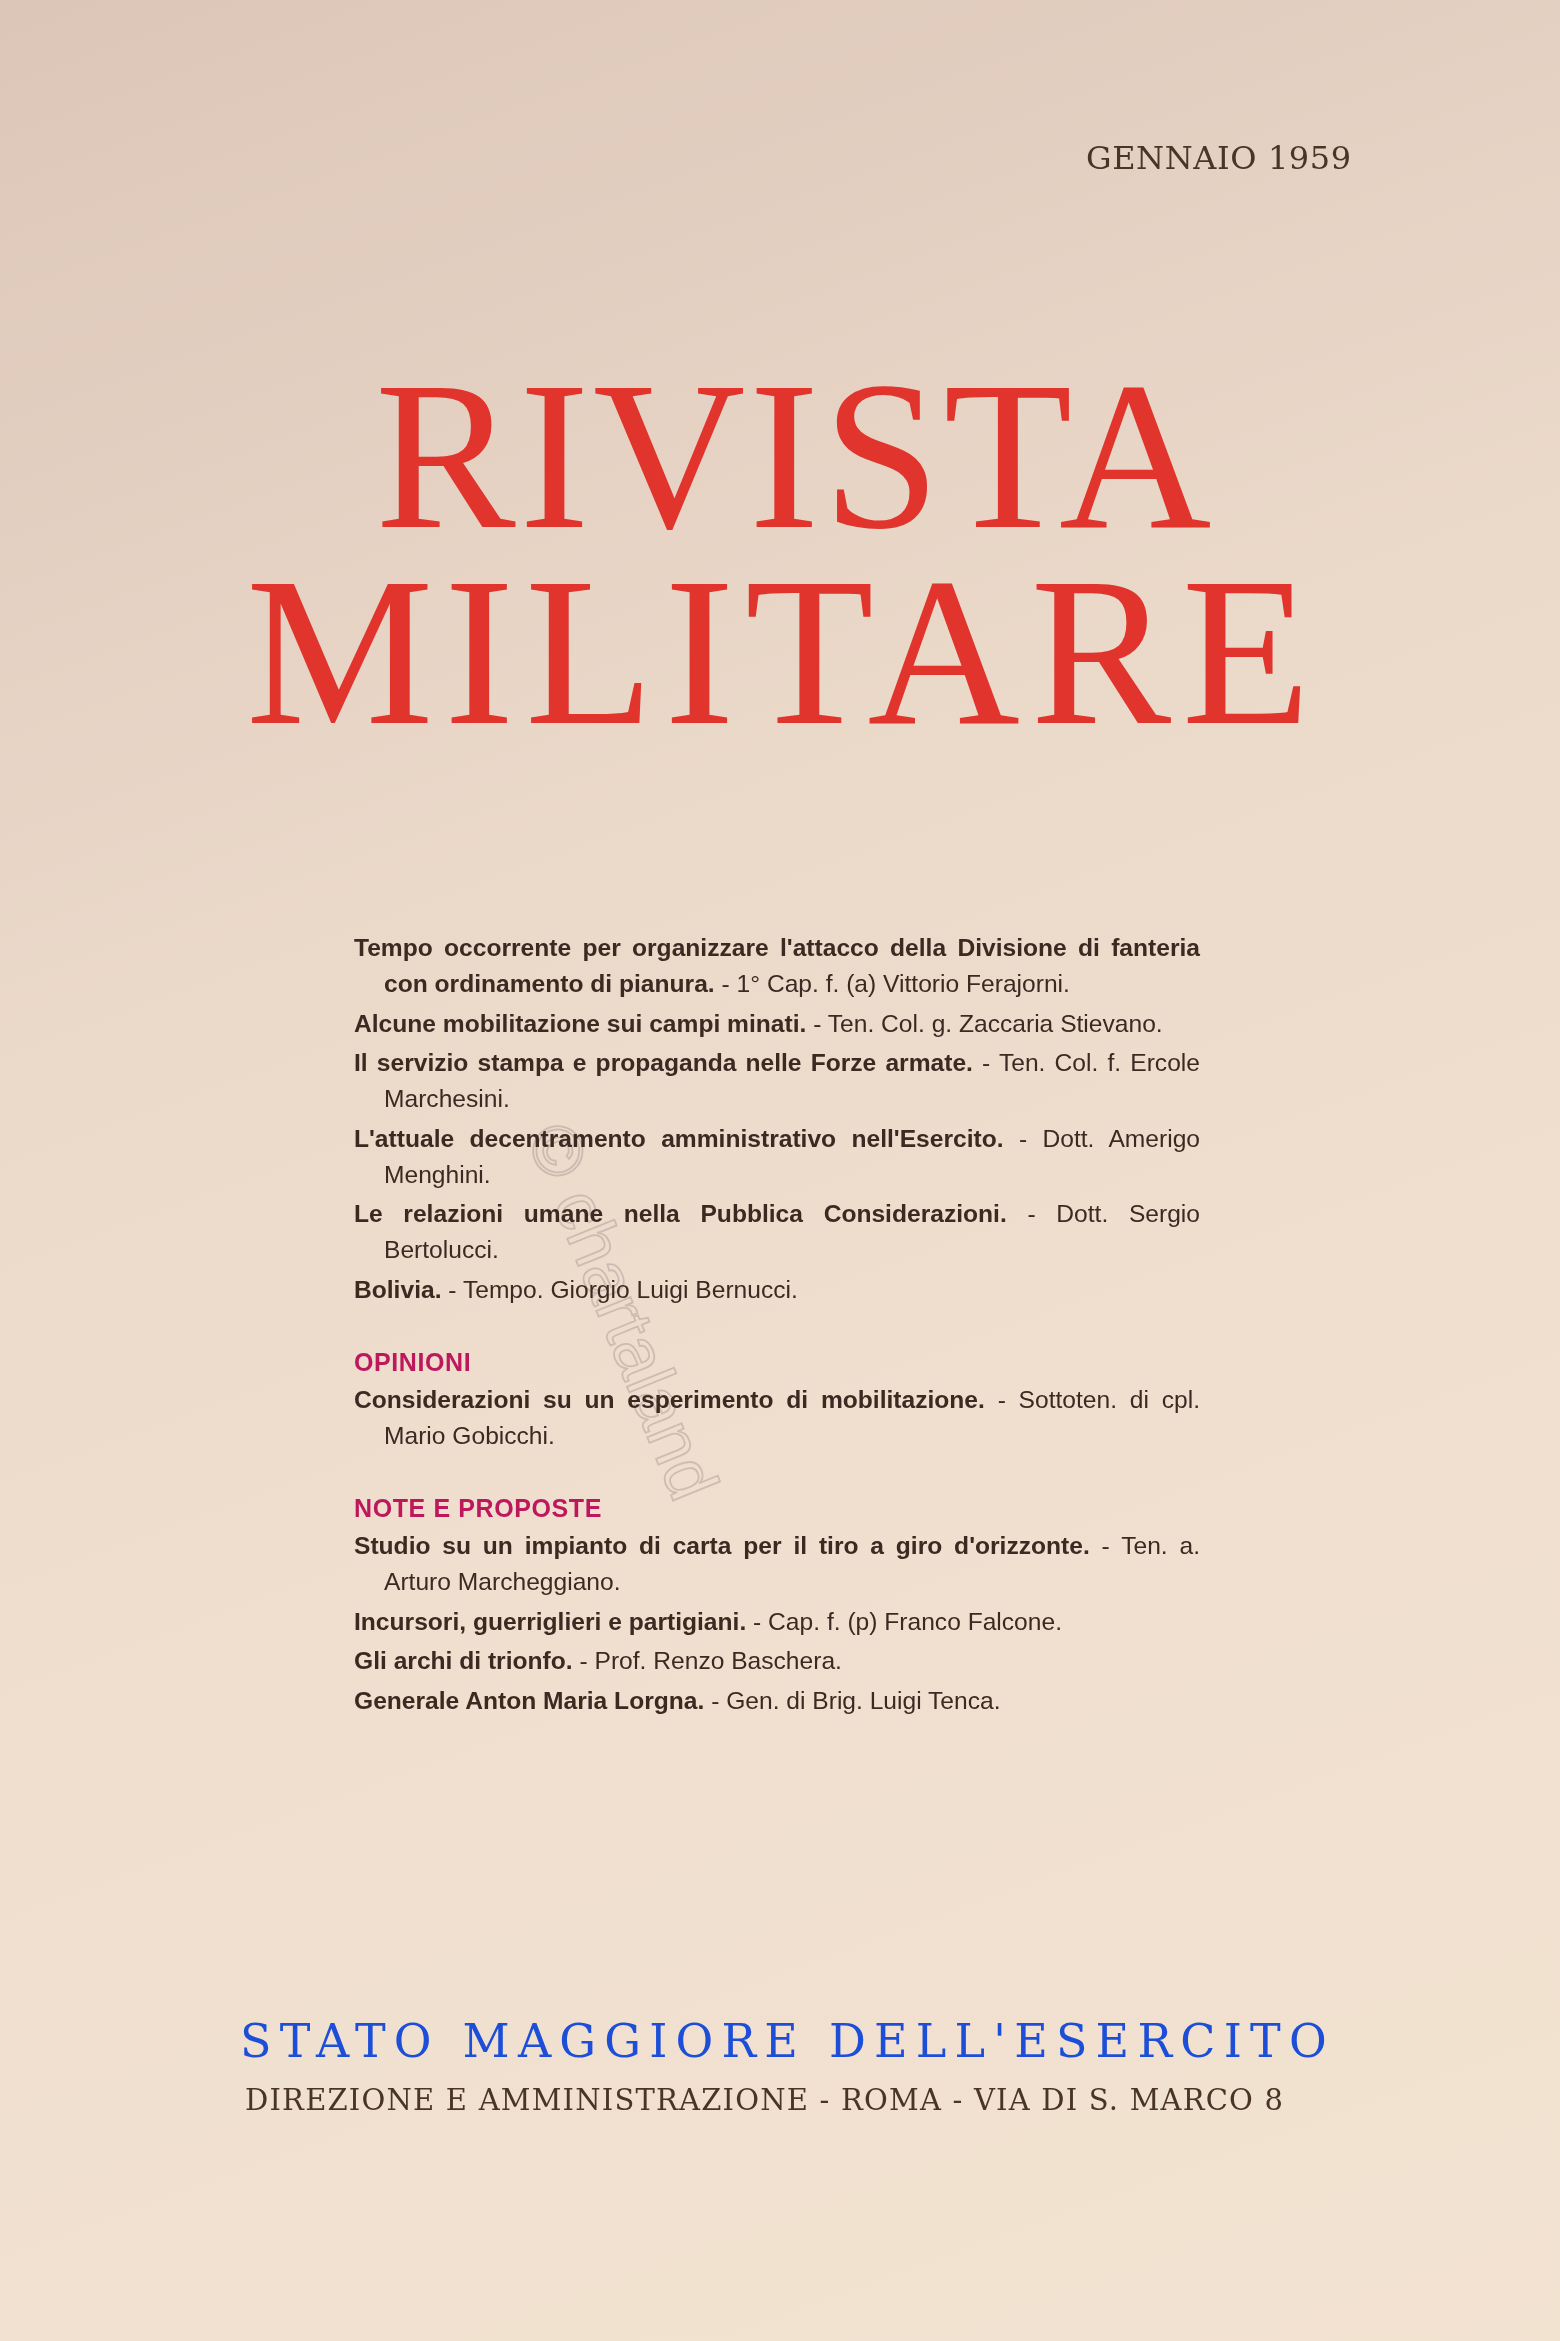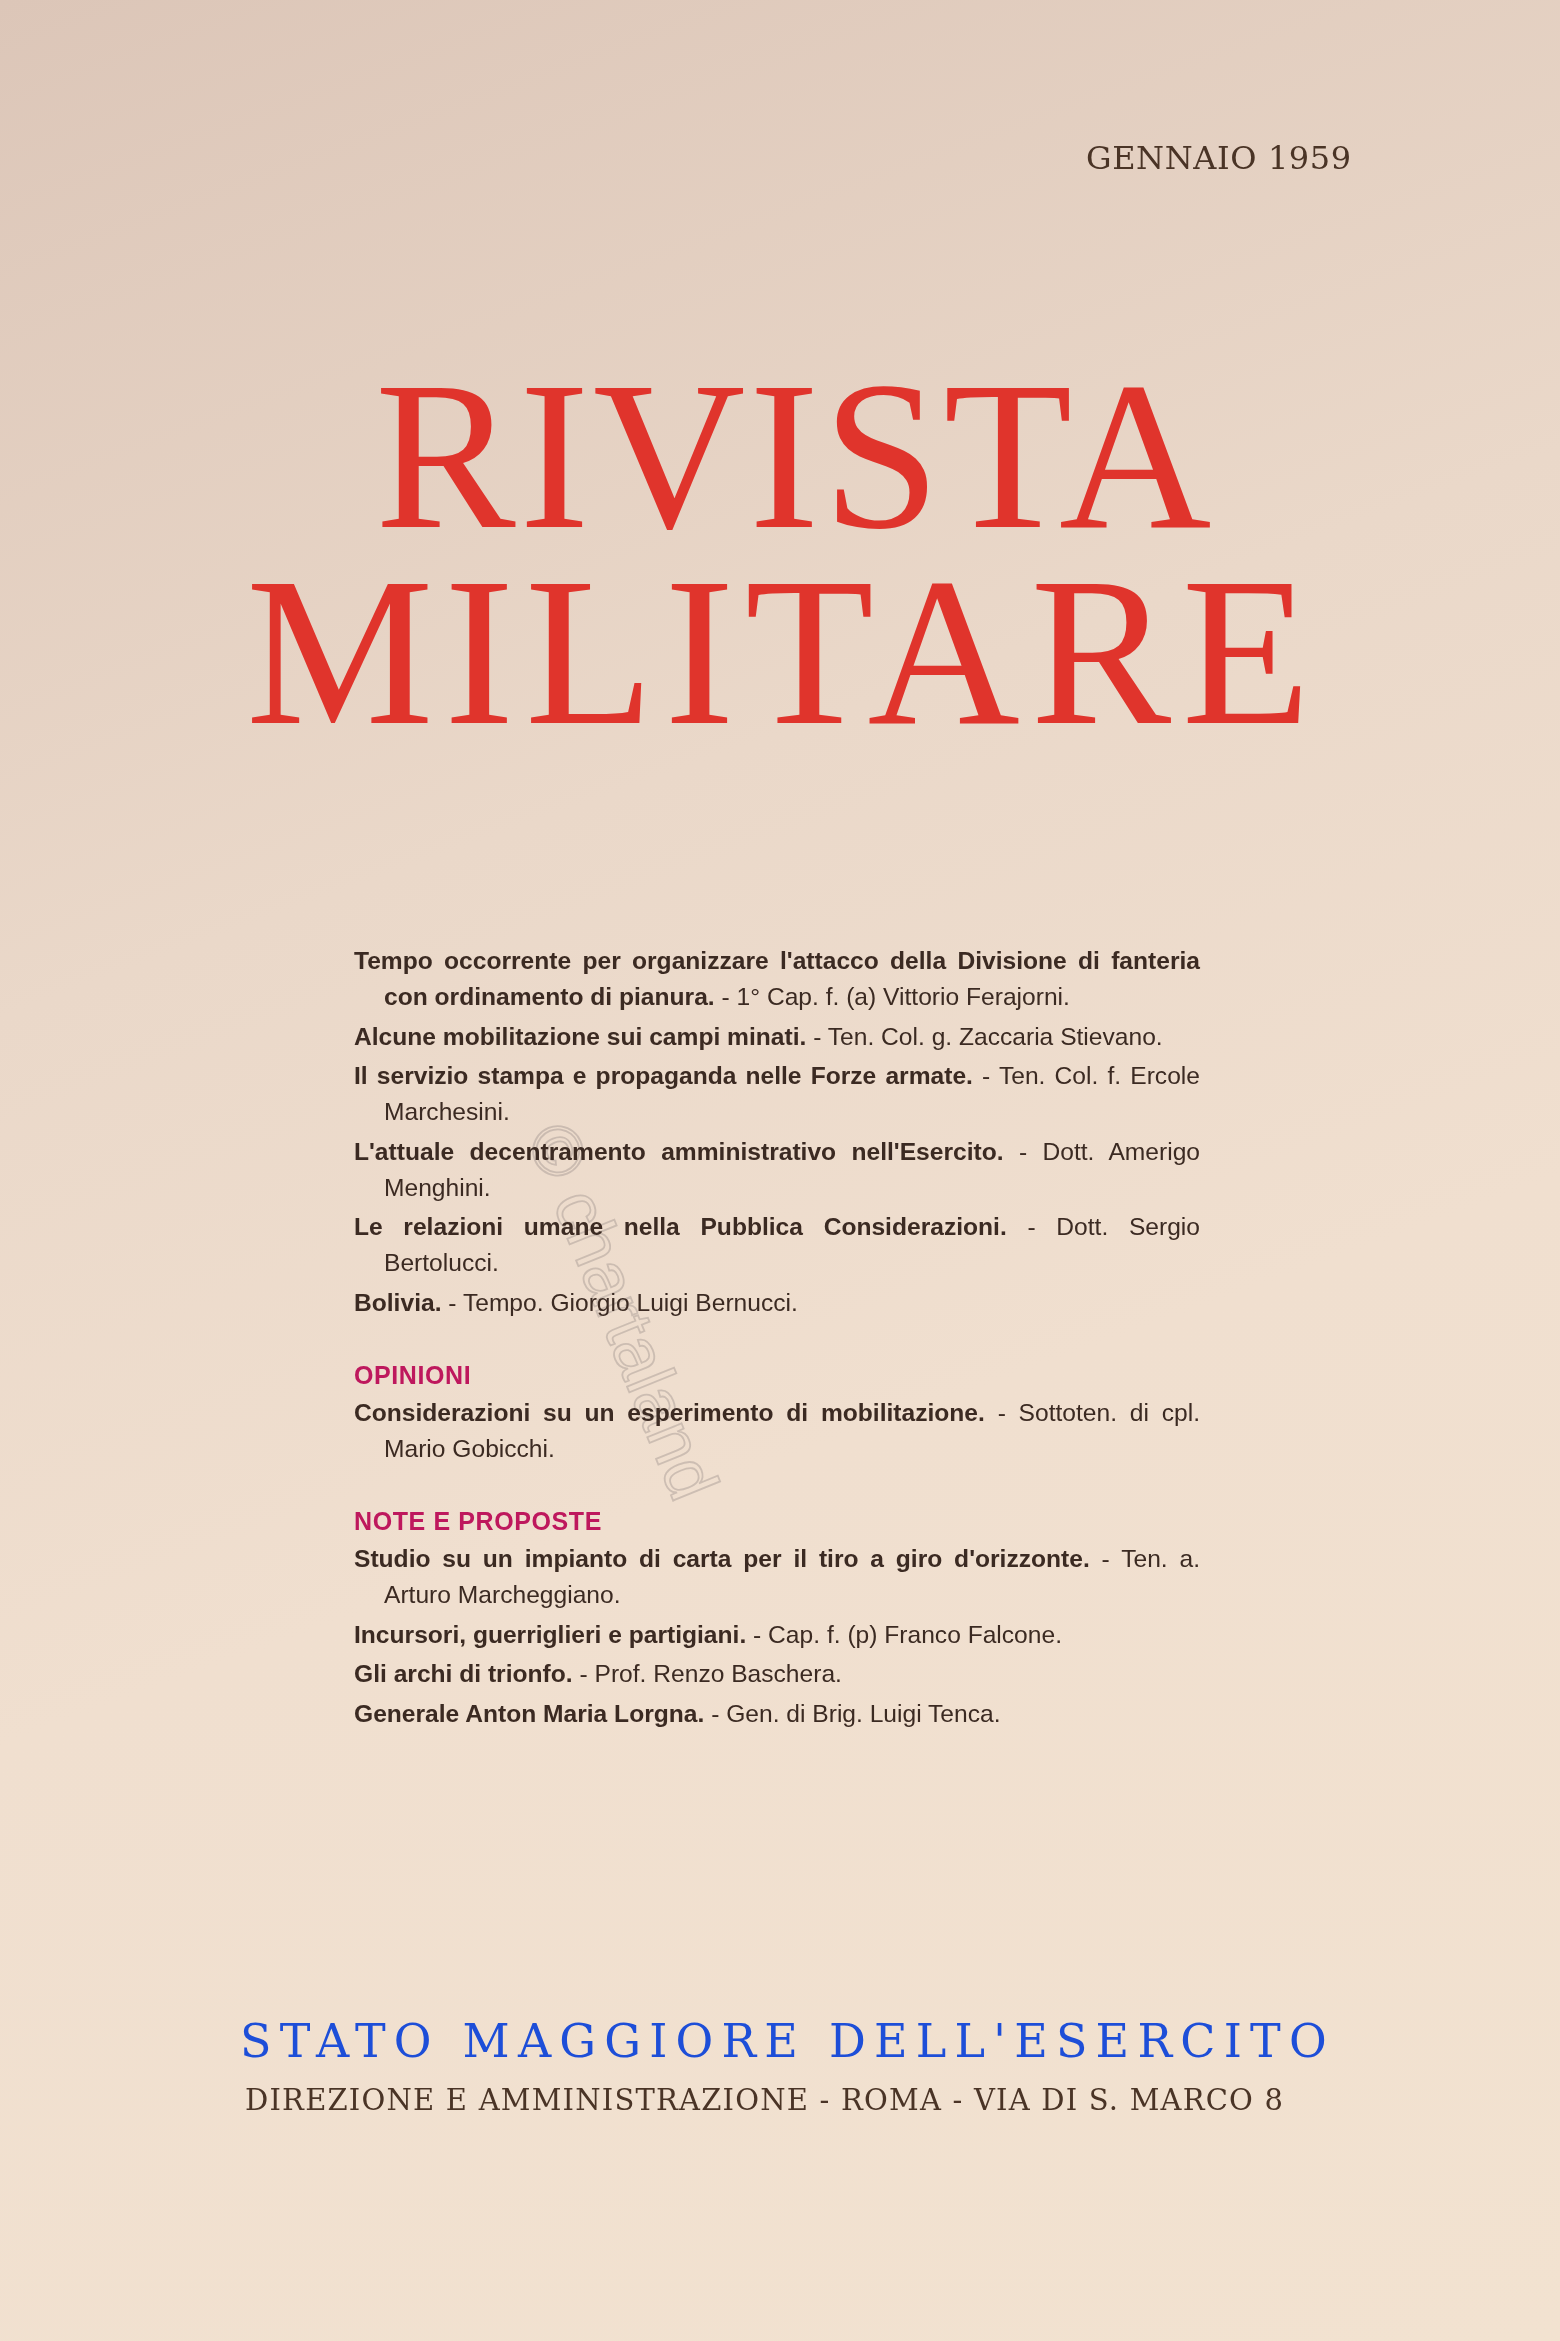--- a/index.html
+++ b/index.html
@@ -17,21 +17,20 @@
     position:absolute; font-family:"Liberation Serif", serif; color:#e0342c;
     font-weight:normal; line-height:1; white-space:nowrap;
   }
   .title.l1 { left:375px; top:351px; font-size:211px; letter-spacing:3.5px; }
   .title.l2 { left:246px; top:547px; font-size:211px; letter-spacing:10.5px; }
 
   .toc {
     position:absolute; left:354px; top:930px; width:846px;
     font-family:"Liberation Sans", sans-serif; font-size:24.6px; color:#3b2a22;
     line-height:36px;
-    margin-top:13px;
   }
   .entry { padding-left:30px; text-indent:-30px; margin-bottom:3.5px; text-align:justify; }
   .entry .t { font-weight:bold; }
   .section-head {
     color:#be185d; font-weight:bold; font-size:25px; margin-top:36px; margin-bottom:2.3px;
     letter-spacing:0.6px;
   }
   .misc {
     color:#d2352c; font-weight:bold; font-size:25px; margin-top:35px;
     padding-left:30px; text-indent:-30px; letter-spacing:1.2px; line-height:37px;

